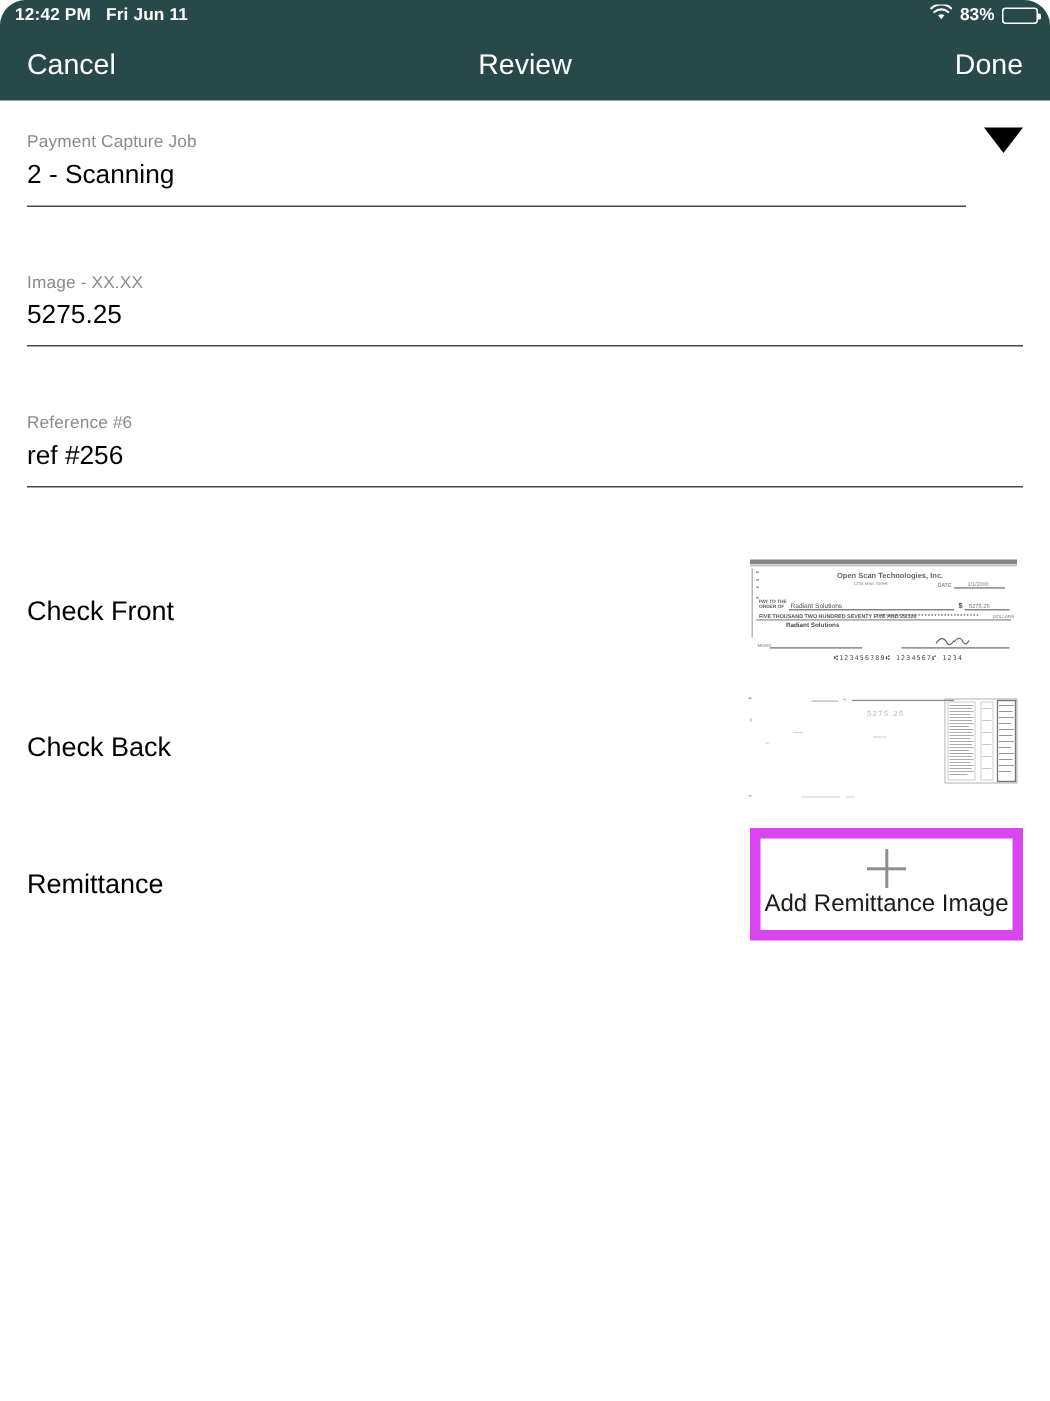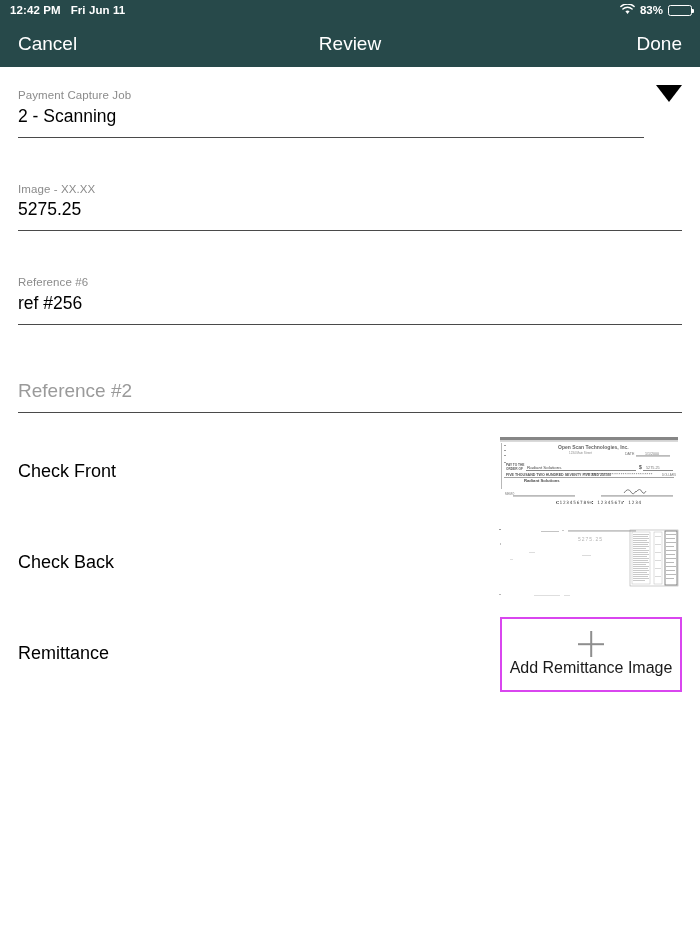--- a/index.html
+++ b/index.html
@@ -11,20 +11,21 @@
     font-family: "Liberation Sans", sans-serif;
     -webkit-font-smoothing: antialiased;
   }
 
   .screen {
     position: relative;
     width: 700px;
     height: 934px;
     background: #ffffff;
     overflow: hidden;
+    border-radius: 17px;
   }
 
   
   .status-bar {
     position: relative;
     height: 20px;
     background: #27494a;
     display: flex;
     align-items: center;
     padding: 0 8px 0 10px;
@@ -169,21 +170,21 @@
     position: relative;
     overflow: hidden;
     cursor: pointer;
     flex: 0 0 auto;
   }
   .thumb svg { display: block; width: 100%; height: 100%; }
 
   .add-box {
     width: 182px;
     height: 75px;
-    border: 2px solid #d946ef;
+    border: 7px solid #d946ef;
     background: #ffffff;
     display: flex;
     flex-direction: column;
     align-items: center;
     justify-content: center;
     cursor: pointer;
     flex: 0 0 auto;
     gap: 1px;
   }
   .plus-icon {
@@ -259,24 +260,20 @@
     <div class="field-gap-lg"></div>
 
     <div class="field">
       <div class="field-label">Reference #6</div>
       <div class="field-value">ref #256</div>
       <div class="field-underline"></div>
     </div>
 
     <div class="field-gap-lg"></div>
 
-    <div class="field" style="padding-top:10px;">
-      <div class="field-placeholder-only">Reference #2</div>
-      <div class="field-underline"></div>
-    </div>
 
     <div class="image-rows">
 
       <div class="image-row">
         <div class="row-label">Check Front</div>
         <div class="thumb">
           <svg viewBox="0 0 186 78" preserveAspectRatio="none">
             <rect x="0" y="0" width="186" height="78" fill="#ffffff"></rect>
             <rect x="4" y="4" width="178" height="3.2" fill="#5d5d5d" opacity="0.75"></rect>
             <rect x="4" y="7.6" width="178" height="1" fill="#9a9a9a" opacity="0.6"></rect>

